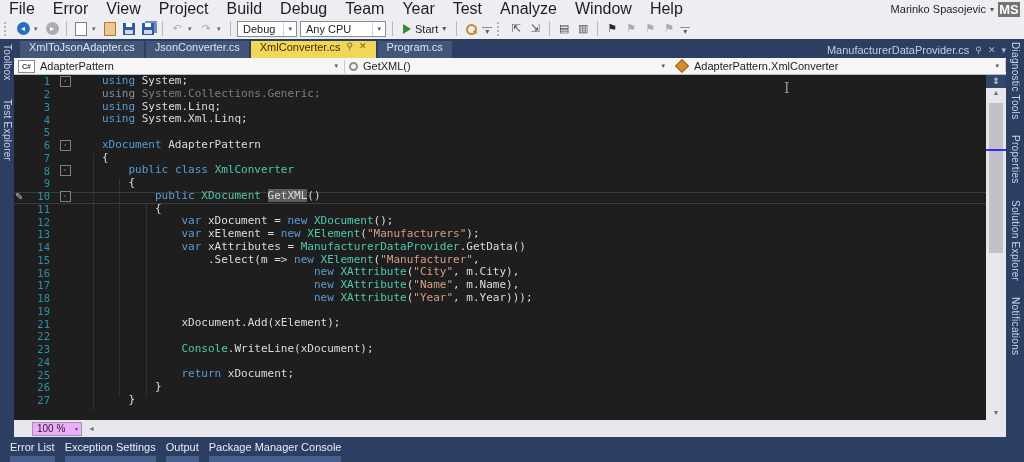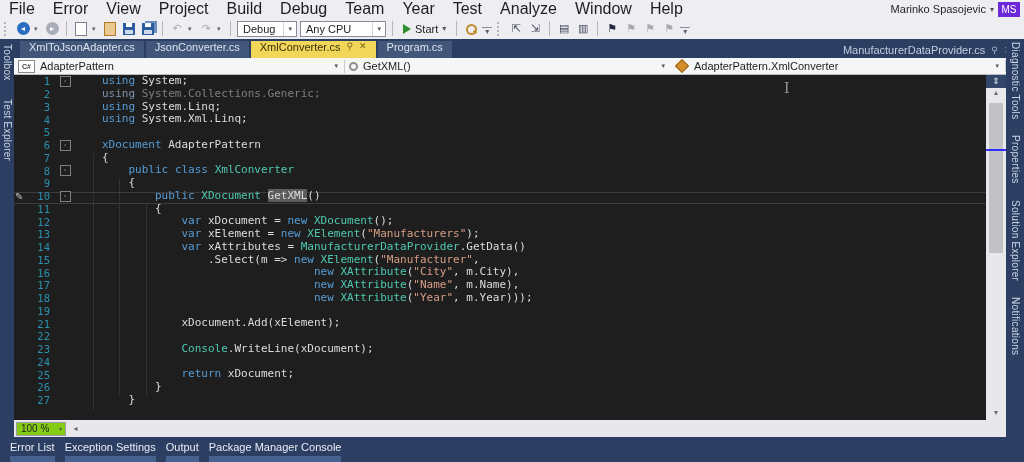--- a/index.html
+++ b/index.html
@@ -6,21 +6,21 @@
   body{width:1024px;height:462px;position:relative;overflow:hidden;
        font-family:"Liberation Sans",sans-serif;background:#2c3f63;
        -webkit-font-smoothing:antialiased;}
   .abs{position:absolute;align-items:center;}
   
   .menubar{left:0;top:0;width:1024px;height:18px;background:#eeeef2;display:flex;align-items:center;}
   .mitem{font-size:16px;color:#1e1e1e;padding:0 9px;line-height:18px;cursor:default;}
   .account{margin-left:auto;display:flex;align-items:center;gap:4px;padding-right:4px;}
   .accname{font-size:11px;color:#1e1e1e;}
   .caret{font-size:8px;color:#555;}
-  .msbadge{width:22px;height:15px;background:#6d28d9;color:#fff;font-size:10px;font-weight:normal;
+  .msbadge{width:22px;height:15px;background:#737373;color:#fff;font-size:13px;font-weight:bold;
            display:flex;align-items:center;justify-content:center;}
   
   .toolbar{left:0;top:18px;width:1024px;height:21px;background:#eeeef2;display:flex;align-items:center;gap:3px;padding-left:2px;box-sizing:border-box;}
   .grip{width:4px;height:14px;border-left:2px dotted #b2b4bd;margin:0 2px;}
   .tsep{width:1px;height:15px;background:#b6b8c0;margin:0 3px;}
   .tbtn{display:flex;align-items:center;justify-content:center;width:16px;height:17px;font-size:11px;color:#43485a;}
   .tbtn.dis{color:#a8aab2;}
   .circ{width:13px;height:13px;border-radius:50%;display:flex;align-items:center;justify-content:center;
         color:#fff;font-size:8px;line-height:13px;}
   .circ.back{background:#2a6dc0;} .circ.fwd{background:#a9adb8;}
@@ -31,21 +31,21 @@
   .startbtn{display:flex;align-items:center;gap:4px;font-size:11px;color:#1e1e1e;padding:0 4px;}
   .play{width:0;height:0;border-left:8px solid #2f8f2f;border-top:5px solid transparent;border-bottom:5px solid transparent;}
   .ovf{font-size:8px;color:#5a5f70;width:10px;text-align:center;border-top:1px solid #8a8d99;line-height:8px;margin-top:6px;}
   
   .tabwell{left:0;top:39px;width:1024px;height:19px;background:#2c3f63;display:flex;align-items:flex-end;}
   .dtab{height:17px;display:flex;font-size:11px;padding:0 9px;margin-right:2px;
         background:#415678;color:#dce3f0;white-space:nowrap;}
   .dtab:first-child{margin-left:20px;}
   .dtab.active{background:#f2d657;color:#3a3108;}
   .dtab .pin,.dtab .x{font-size:9px;margin-left:6px;color:#77651f;}
-  .righttab{margin-left:auto;display:flex;align-items:center;gap:6px;font-size:11px;color:#c3cde0;padding-right:2px;height:17px;}
+  .righttab{margin-left:auto;display:flex;align-items:center;gap:6px;font-size:11px;color:#c3cde0;padding-right:18px;height:17px;}
   .righttab .ic{font-size:9px;color:#aab6cc;}
   
   .navbar{left:14px;top:58px;width:994px;height:17px;background:#f6f6f6;border-bottom:1px solid #b8bcc8;
           display:flex;box-sizing:border-box;}
   .navseg{display:flex;align-items:center;font-size:11px;color:#1e1e1e;border-right:1px solid #c6c9d4;
           padding:0 4px;box-sizing:border-box;gap:5px;}
   .navseg .dd{margin-left:auto;font-size:7px;color:#555;padding-right:2px;}
   .csicon{width:15px;height:11px;border:1px solid #8a8a8a;background:#fff;color:#3c3c3c;font-size:7px;font-weight:bold;
           display:flex;align-items:center;justify-content:center;}
   .clsicon{width:8px;height:8px;background:#d38d2a;border:1px solid #9a6315;transform:rotate(45deg);margin:0 2px;}
@@ -70,21 +70,21 @@
   .guide{position:absolute;width:0;border-left:1px dotted #454545;pointer-events:none;}
   .pencil{position:absolute;left:1px;top:116px;color:#c0c0c0;font-size:10px;line-height:12px;}
   .ibeam{position:absolute;left:770px;top:5px;color:#9a9a9a;font:14px "DejaVu Serif",serif;}
   
   .vscroll{left:986px;top:75px;width:20px;height:345px;background:#e8e8ec;display:flex;flex-direction:column;align-items:center;}
   .vsplit{width:20px;height:13px;background:#33476a;color:#dfe5f0;font-size:9px;line-height:13px;text-align:center;}
   .varrow{font-size:7px;color:#6a6e79;line-height:10px;}
   .vthumb{position:absolute;left:3px;top:28px;width:14px;height:150px;background:#c2c2c6;}
   .vmark{position:absolute;left:0;top:74px;width:20px;height:2px;background:#2d2dff;}
   .hscroll{left:14px;top:420px;width:992px;height:17px;background:#e8e8ec;display:flex;align-items:center;}
-  .zoombox{width:50px;height:14px;background:#84cc16;border:1px solid #989ba3;margin-left:2px;display:flex;align-items:center;font-size:10px;color:#1e1e1e;padding-left:4px;box-sizing:border-box;}
+  .zoombox{width:50px;height:14px;background:#f0abfc;border:1px solid #989ba3;margin-left:18px;display:flex;align-items:center;font-size:10px;color:#1e1e1e;padding-left:4px;box-sizing:border-box;}
   .zoombox .cc{margin-left:auto;font-size:6px;color:#555;padding-right:3px;}
   .harrow{font-size:7px;color:#6a6e79;padding:0 6px;}
   
   .bottombar{left:0;top:437px;width:1024px;height:25px;background:#2c3f63;display:flex;align-items:flex-start;padding-left:10px;box-sizing:border-box;}
   .ptab{margin-right:10px;font-size:11px;color:#e8edf6;padding-top:4px;}
   .ptab::after{content:"";display:block;height:6px;background:#46618e;margin-top:3px;}
   
   .doc{width:10px;height:12px;background:#fdfdfd;border:1px solid #7c8190;position:relative;}
   .doc.orange{border-color:#b07b24;background:#e9c98f;}
   .floppy{width:12px;height:12px;background:#2b5ba0;position:relative;}

